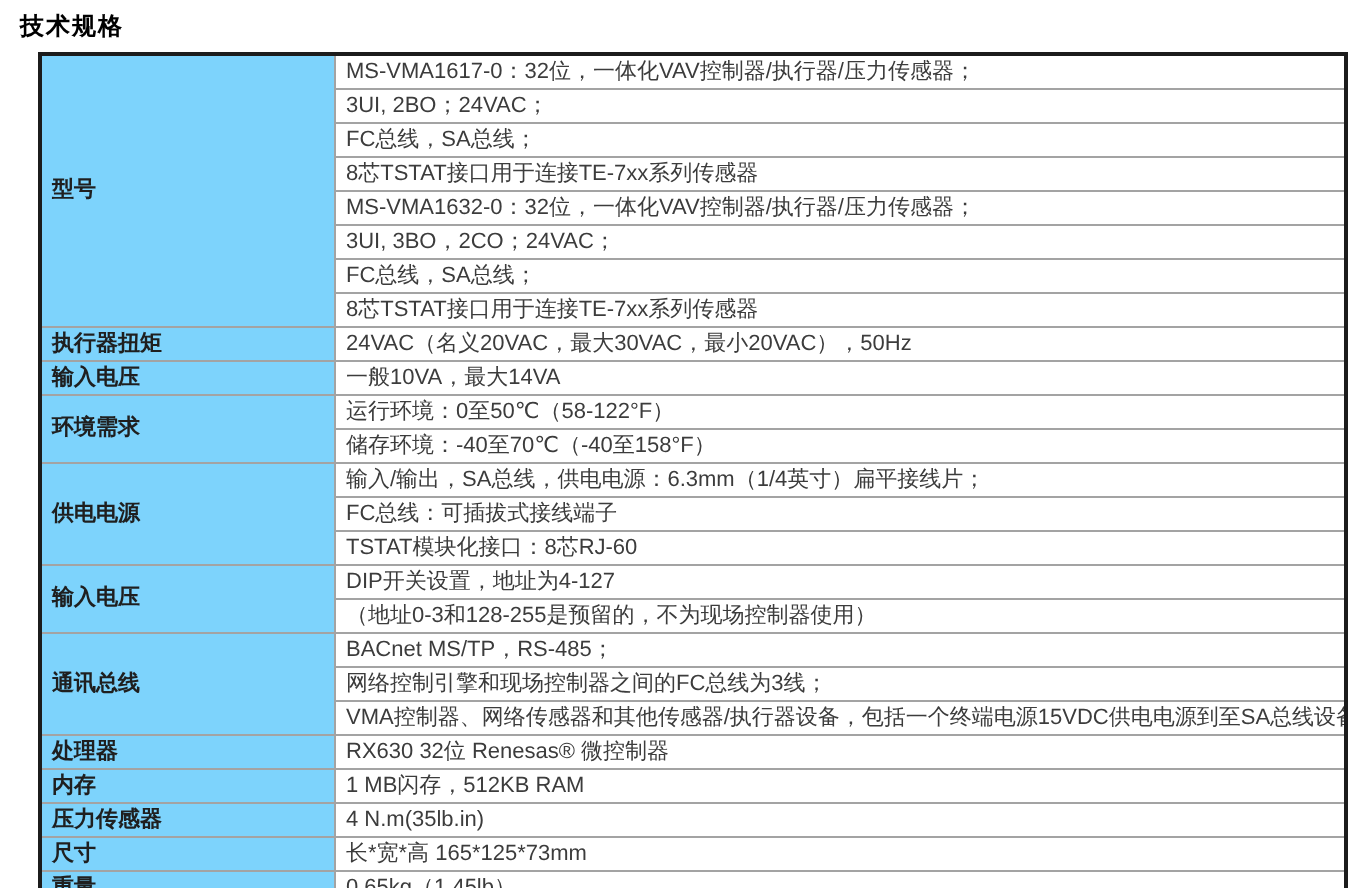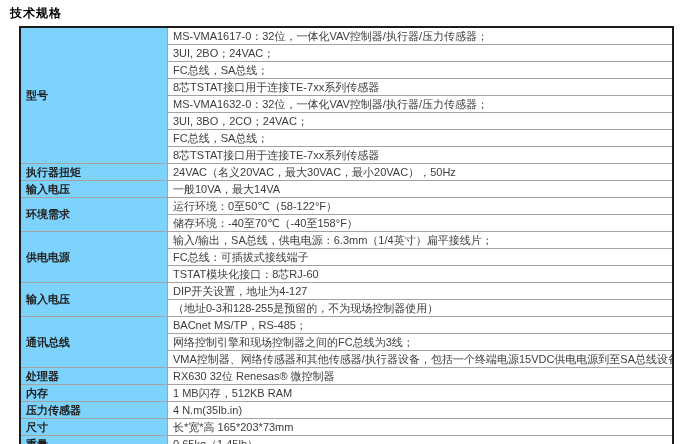--- a/index.html
+++ b/index.html
@@ -136,21 +136,21 @@
         <tr>
           <th rowspan="1">内存</th>
           <td>1 MB闪存，512KB RAM</td>
         </tr>
         <tr>
           <th rowspan="1">压力传感器</th>
           <td>4 N.m(35lb.in)</td>
         </tr>
         <tr>
           <th rowspan="1">尺寸</th>
-          <td>长*宽*高 165*203*73mm</td>
+          <td>长*宽*高 165*125*73mm</td>
         </tr>
         <tr>
           <th rowspan="1">重量</th>
           <td>0.65kg（1.45lb）</td>
         </tr>
       </tbody>
   </table>
 </div>
 
 </body></html>

